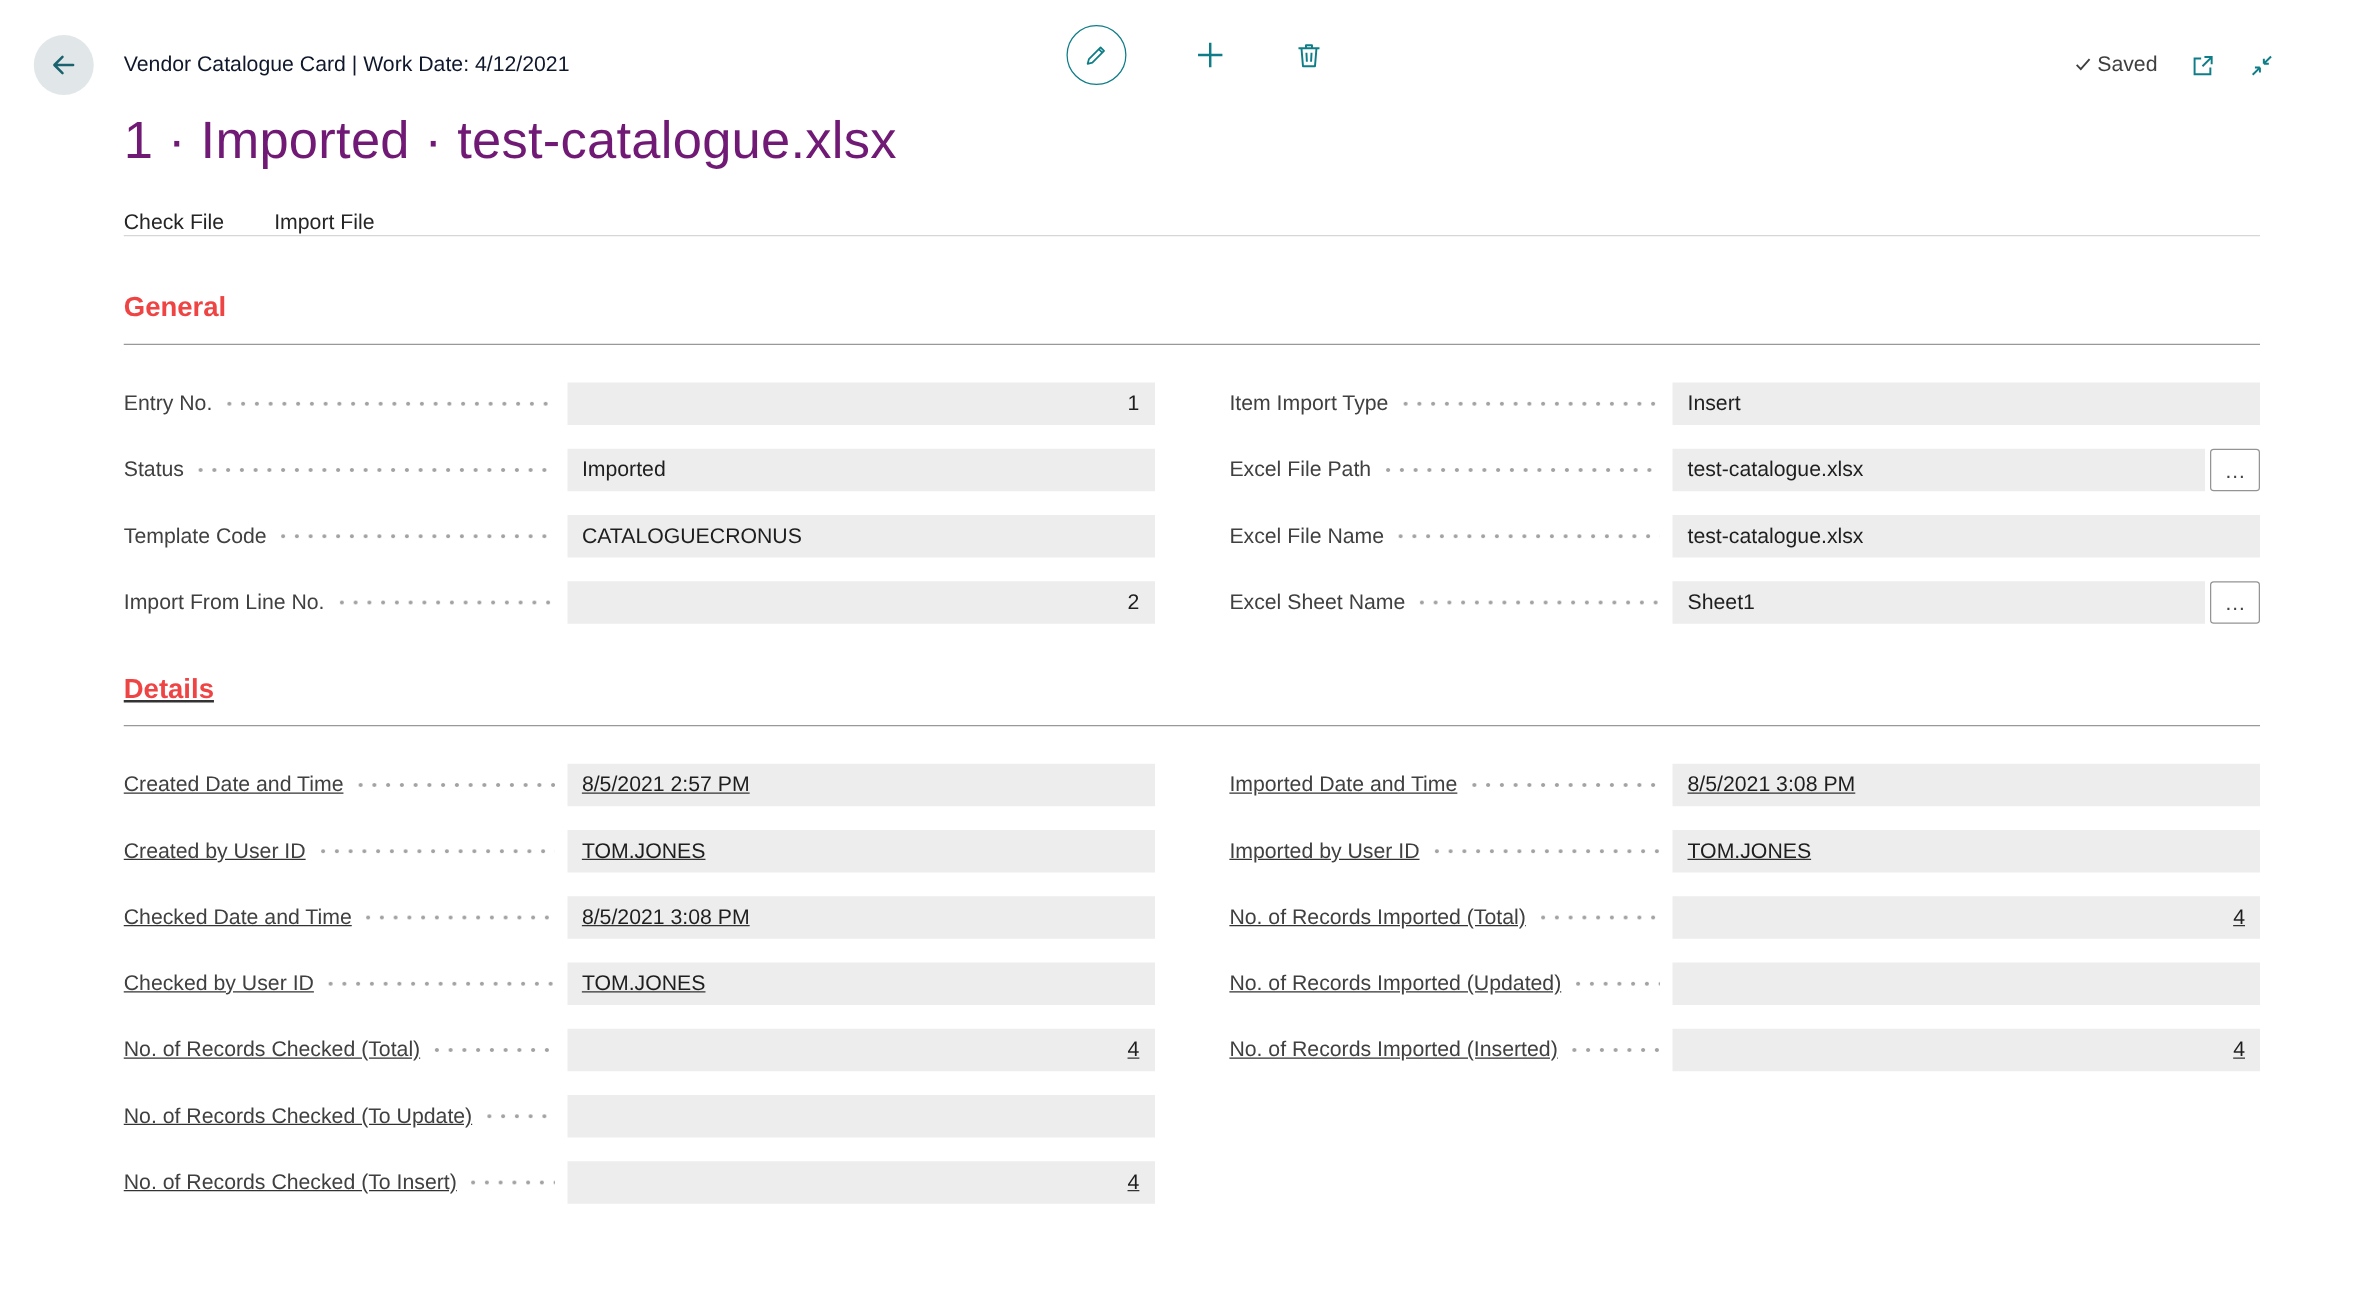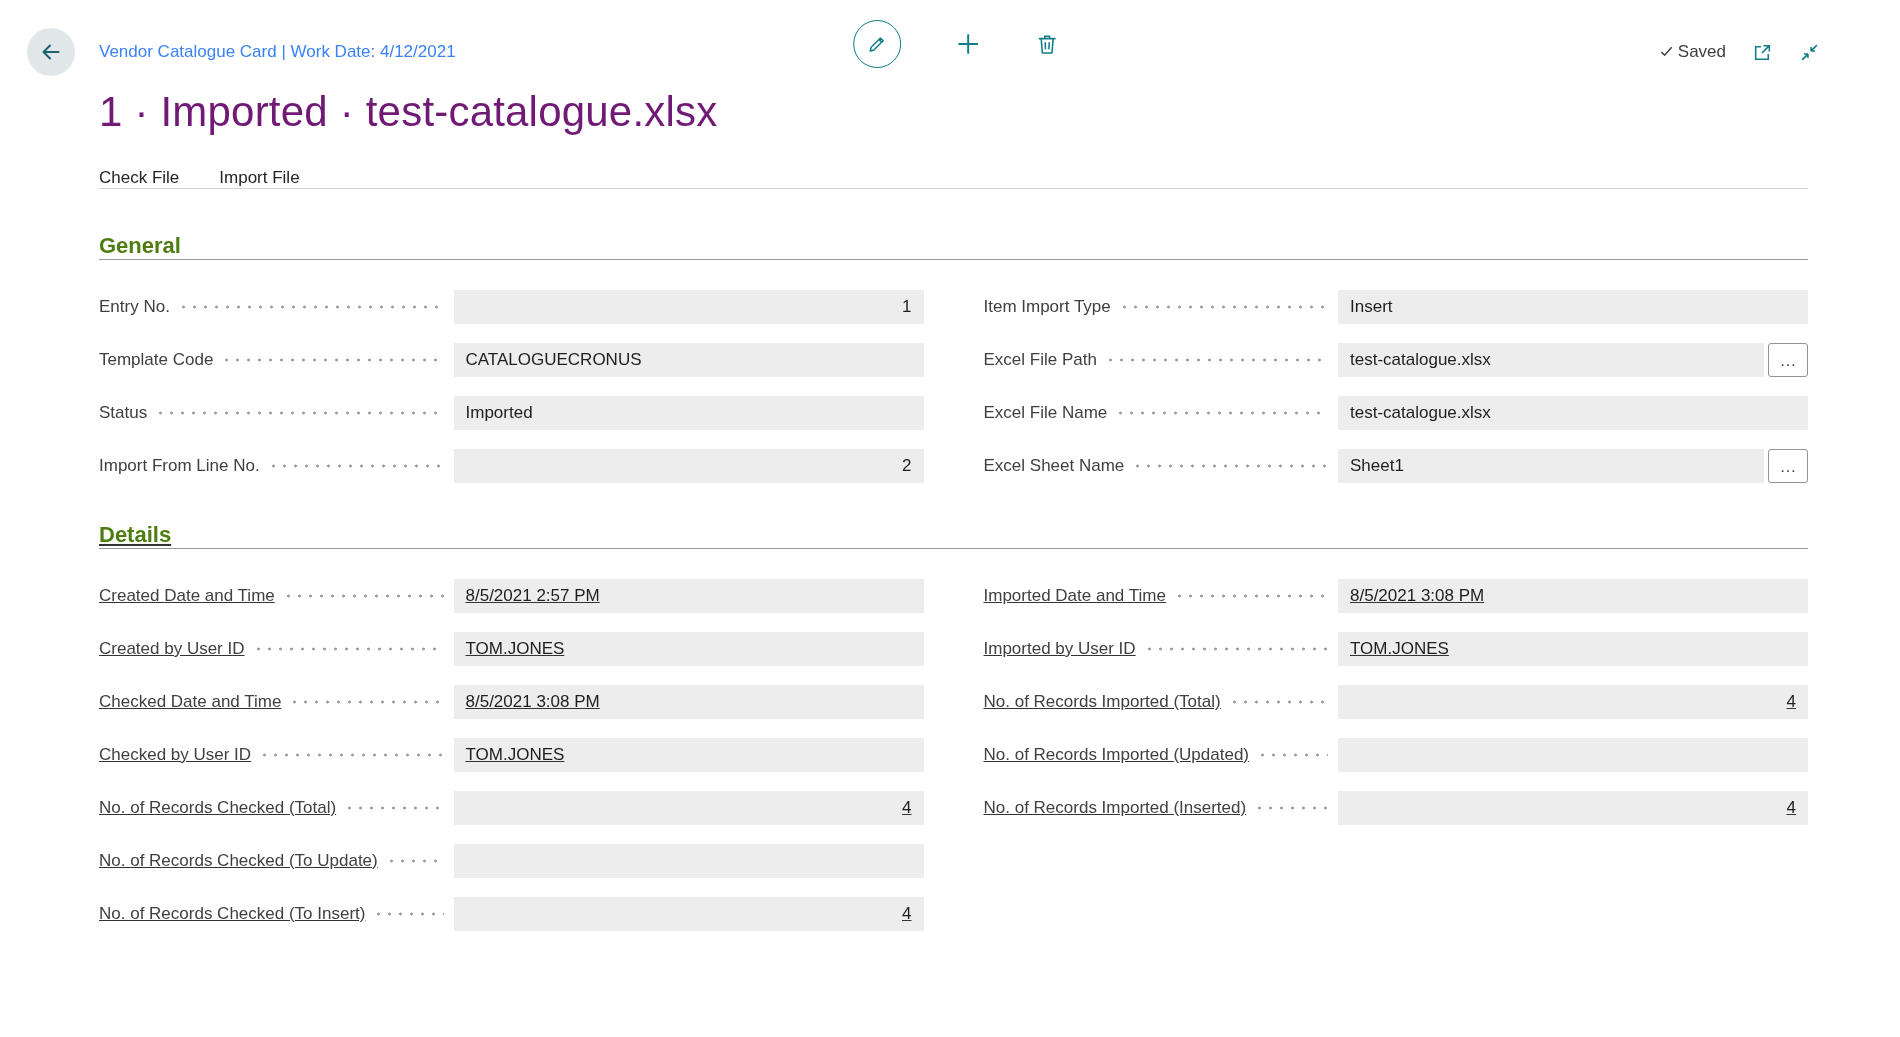--- a/index.html
+++ b/index.html
@@ -6,35 +6,35 @@
   html,body {
     width:1900px; height:1037px;
     background:#ffffff;
     font-family:"Liberation Sans","DejaVu Sans",sans-serif;
     color:#333; overflow:hidden;
   }
   
   .top-bar { position:relative; display:flex; align-items:center; padding:24px 80px 0 27px; height:80px; }
   .back-btn { width:48px; height:48px; flex:0 0 48px; border-radius:50%; border:none; background:#e1e7e9;
               display:flex; align-items:center; justify-content:center; cursor:pointer; }
-  .breadcrumb { margin-left:24px; font-size:17px; color:#3b82f6; cursor:pointer; white-space:nowrap; }
+  .breadcrumb { margin-left:24px; font-size:17px; color:#0f172a; cursor:pointer; white-space:nowrap; }
   .toolbar { position:absolute; left:50%; top:20px; transform:translateX(-47%);
              display:flex; align-items:center; gap:54px; }
   .icon-btn { background:none; border:none; cursor:pointer; display:flex; align-items:center; justify-content:center; padding:0; }
   .edit-btn { width:48px; height:48px; border-radius:50%; border:1.5px solid #0e7d87; background:#fff; }
   .status { margin-left:auto; display:flex; align-items:flex-start; gap:26px; }
   .saved { display:flex; align-items:center; gap:4px; font-size:17px; color:#3f3f3f; }
   
   .content { padding:0 92px 0 99px; }
   .page-title { font-size:42px; font-weight:300; color:#701a75; margin-top:8px; letter-spacing:.2px; }
   .action-bar { display:flex; gap:40px; margin-top:32px; border-bottom:1px solid #d6d6d6; }
   .action { background:none; border:none; font-size:17px; color:#252525; cursor:pointer; font-family:inherit; padding:0; }
   .section { margin-top:44px; }
   .section.details { margin-top:20px;text-decoration:underline; }
-  .section-heading { font-size:22px; font-weight:700; color:#4d7c0f; padding-bottom:0;
+  .section-heading { font-size:22px; font-weight:700; color:#ef4444; padding-bottom:16px;
                      border-bottom:1px solid #999; cursor:pointer; }
   .fields { display:grid; grid-template-columns:1fr 1fr; column-gap:60px; margin-top:30px; align-items:start; }
   .row { display:flex; align-items:center; margin-bottom:19px; }
   .lbl { font-size:17px; color:#404040; white-space:nowrap; }
   .leader { flex:1 1 auto; min-width:14px; align-self:stretch; margin:0 10px 0 8px;
             background-image:radial-gradient(circle,#a3a3a3 1.3px,transparent 1.8px);
             background-size:11px 6px; background-repeat:repeat-x; background-position:0 center; }
   .val { flex:0 0 470px; width:470px; height:34px; line-height:34px; background:#ededed;
          padding:0 12px; font-size:17px; color:#1e1e1e; white-space:nowrap; overflow:hidden; cursor:text; }
   .val.num { text-align:right; }
@@ -123,28 +123,28 @@
     <div class="section-heading">General</div>
     <div class="fields">
 
       <div class="col">
         <div class="row">
           <label class="lbl">Entry No.</label>
           <span class="leader"></span>
           <div class="val num">1</div>
         </div>
         <div class="row">
+          <label class="lbl">Status</label>
+          <span class="leader"></span>
+          <div class="val">Imported</div>
+        </div>
+        <div class="row">
           <label class="lbl">Template Code</label>
           <span class="leader"></span>
           <div class="val">CATALOGUECRONUS</div>
-        </div>
-        <div class="row">
-          <label class="lbl">Status</label>
-          <span class="leader"></span>
-          <div class="val">Imported</div>
         </div>
         <div class="row">
           <label class="lbl">Import From Line No.</label>
           <span class="leader"></span>
           <div class="val num">2</div>
         </div>
       </div>
 
       <div class="col">
         <div class="row">

